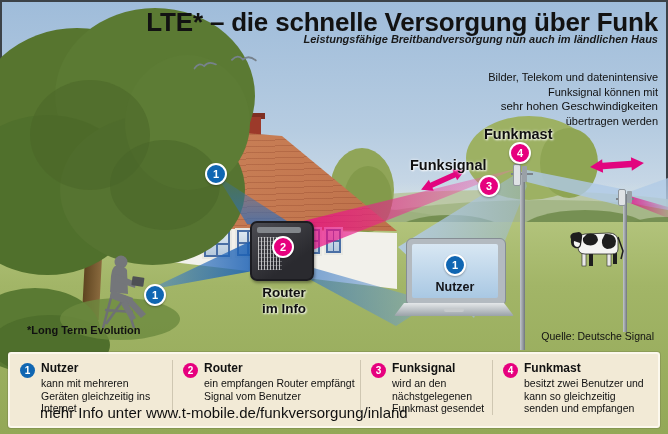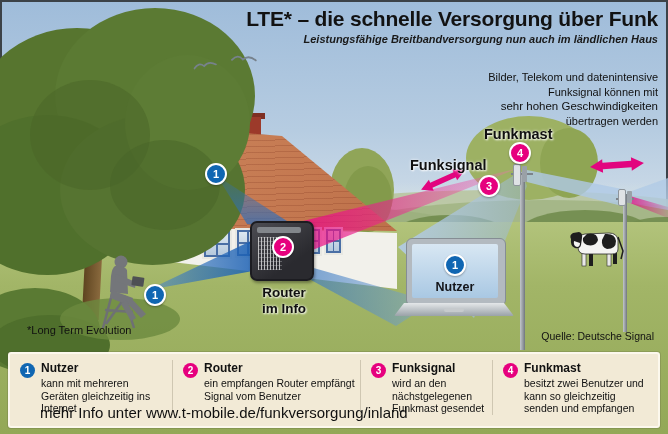--- a/index.html
+++ b/index.html
@@ -75,25 +75,25 @@
   
   .dbadge{width:18px;height:18px;border-radius:50%;border:2px solid #fff;color:#fff;font-size:11px;font-weight:bold;
      text-align:center;line-height:18px;box-shadow:0 1px 2px rgba(0,0,0,.3);}
   .blue{background:#1066b2;} .magenta{background:#e6007e;}
   .dlabel{font-weight:bold;color:#101010;text-shadow:0 0 3px rgba(255,255,255,.85),1px 1px 2px rgba(255,255,255,.9);}
   .lab-funkmast{left:484px;top:126px;font-size:14.5px;}
   .lab-funksignal{left:410px;top:157px;font-size:14.5px;}
   .lab-router{left:238px;top:285px;width:92px;text-align:center;font-size:13.5px;line-height:1.18;}
   .lab-nutzer{left:412px;top:280px;width:86px;text-align:center;font-size:12.5px;font-weight:bold;color:#14151a;}
   
-  .title{right:10px;top:7px;font-size:21px;font-weight:bold;letter-spacing:-.2px;color:#121212;}
+  .title{right:10px;top:7px;font-size:26px;font-weight:bold;letter-spacing:-.2px;color:#121212;}
   .subtitle{right:10px;top:33px;font-size:11px;font-style:italic;font-weight:600;color:#1a1a1a;}
   .intro{right:10px;top:70px;text-align:right;font-size:11px;line-height:1.32;color:#101010;}
   .intro .b{font-weight:normal;font-size:11.5px;}
-  .footnote{left:27px;top:324px;font-size:11px;font-weight:400;}
+  .footnote{left:27px;top:324px;font-size:11px;font-weight:700;}
   .source{right:14px;top:330px;font-size:10.5px;}
   
   .legend{left:8px;top:352px;width:652px;height:76px;background:#f2ead6;border:2px solid #fcf8ed;border-radius:3px;
      box-shadow:0 0 0 1px rgba(70,70,50,.18);box-sizing:border-box;}
   .legend-cols{position:absolute;left:0;top:6px;width:100%;display:flex;}
   .lcol{display:flex;gap:6px;box-sizing:border-box;padding:2px 4px 0 10px;}
   .lcol.w1{width:162px;} .lcol.w2{width:188px;} .lcol.w3{width:132px;} .lcol.w4{width:162px;}
   .lcol + .lcol{border-left:1px solid #cfc7b2;}
   .lbadge{flex:0 0 auto;width:15px;height:15px;border-radius:50%;color:#fff;font-size:10px;font-weight:bold;
      text-align:center;line-height:15px;margin-top:1px;}

